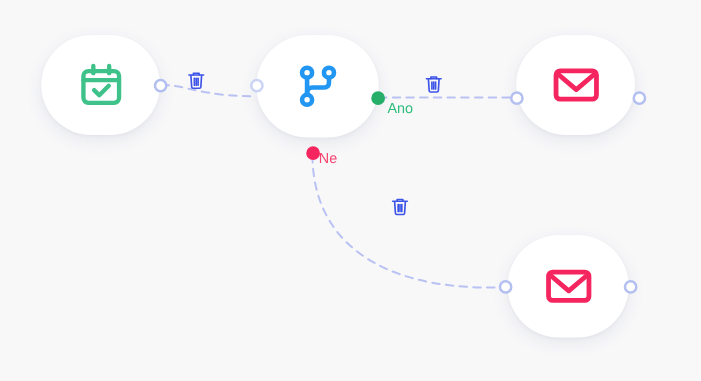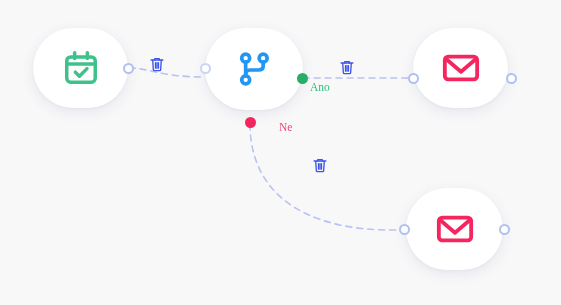--- a/index.html
+++ b/index.html
@@ -67,21 +67,21 @@
     border-color: #f5255f;
   }
   .port.dim {
     border-color: #ccd4f5;
   }
 
   
   .port-label {
     position: absolute;
     font-size: 11.5px;
-    font-family: Liberation Serif, serif;
+    font-family: Liberation Sans, sans-serif;
     white-space: nowrap;
     z-index: 7;
   }
   .port-label.yes { color: #2fbd7d; }
   .port-label.no  { color: #f5446f; }
 
   
   .edge-delete {
     position: absolute;
     width: 18px;
@@ -157,21 +157,21 @@
   <div class="port" style="left:408px; top:73px;"></div>
 
   <div class="port" style="left:506px; top:73px;"></div>
 
   <div class="port" style="left:399px; top:224px;"></div>
 
   <div class="port" style="left:499px; top:224px;"></div>
 
   <div class="port-label yes" style="left:310px; top:81px;">Ano</div>
 
-  <div class="port-label no" style="left:279px; top:121px;">Ne</div>
+  <div class="port-label no" style="left:255px; top:121px;">Ne</div>
 
   <div class="edge-delete" style="left:148px; top:57px;">
     <span>
       <svg width="16" height="16" viewBox="0 0 24 24" fill="none" stroke="#3d54e8" stroke-width="2" stroke-linecap="round" stroke-linejoin="round">
         <line x1="3.2" y1="6" x2="20.8" y2="6"></line>
         <path d="M8.6 6V3.9h6.8V6"></path>
         <path d="M5.6 6.6 L6.5 20.4 a1.6 1.6 0 0 0 1.6 1.5 h7.8 a1.6 1.6 0 0 0 1.6 -1.5 L18.4 6.6"></path>
         <line x1="9.8" y1="10" x2="9.8" y2="18.2"></line>
         <line x1="12" y1="10" x2="12" y2="18.2"></line>
         <line x1="14.2" y1="10" x2="14.2" y2="18.2"></line>

